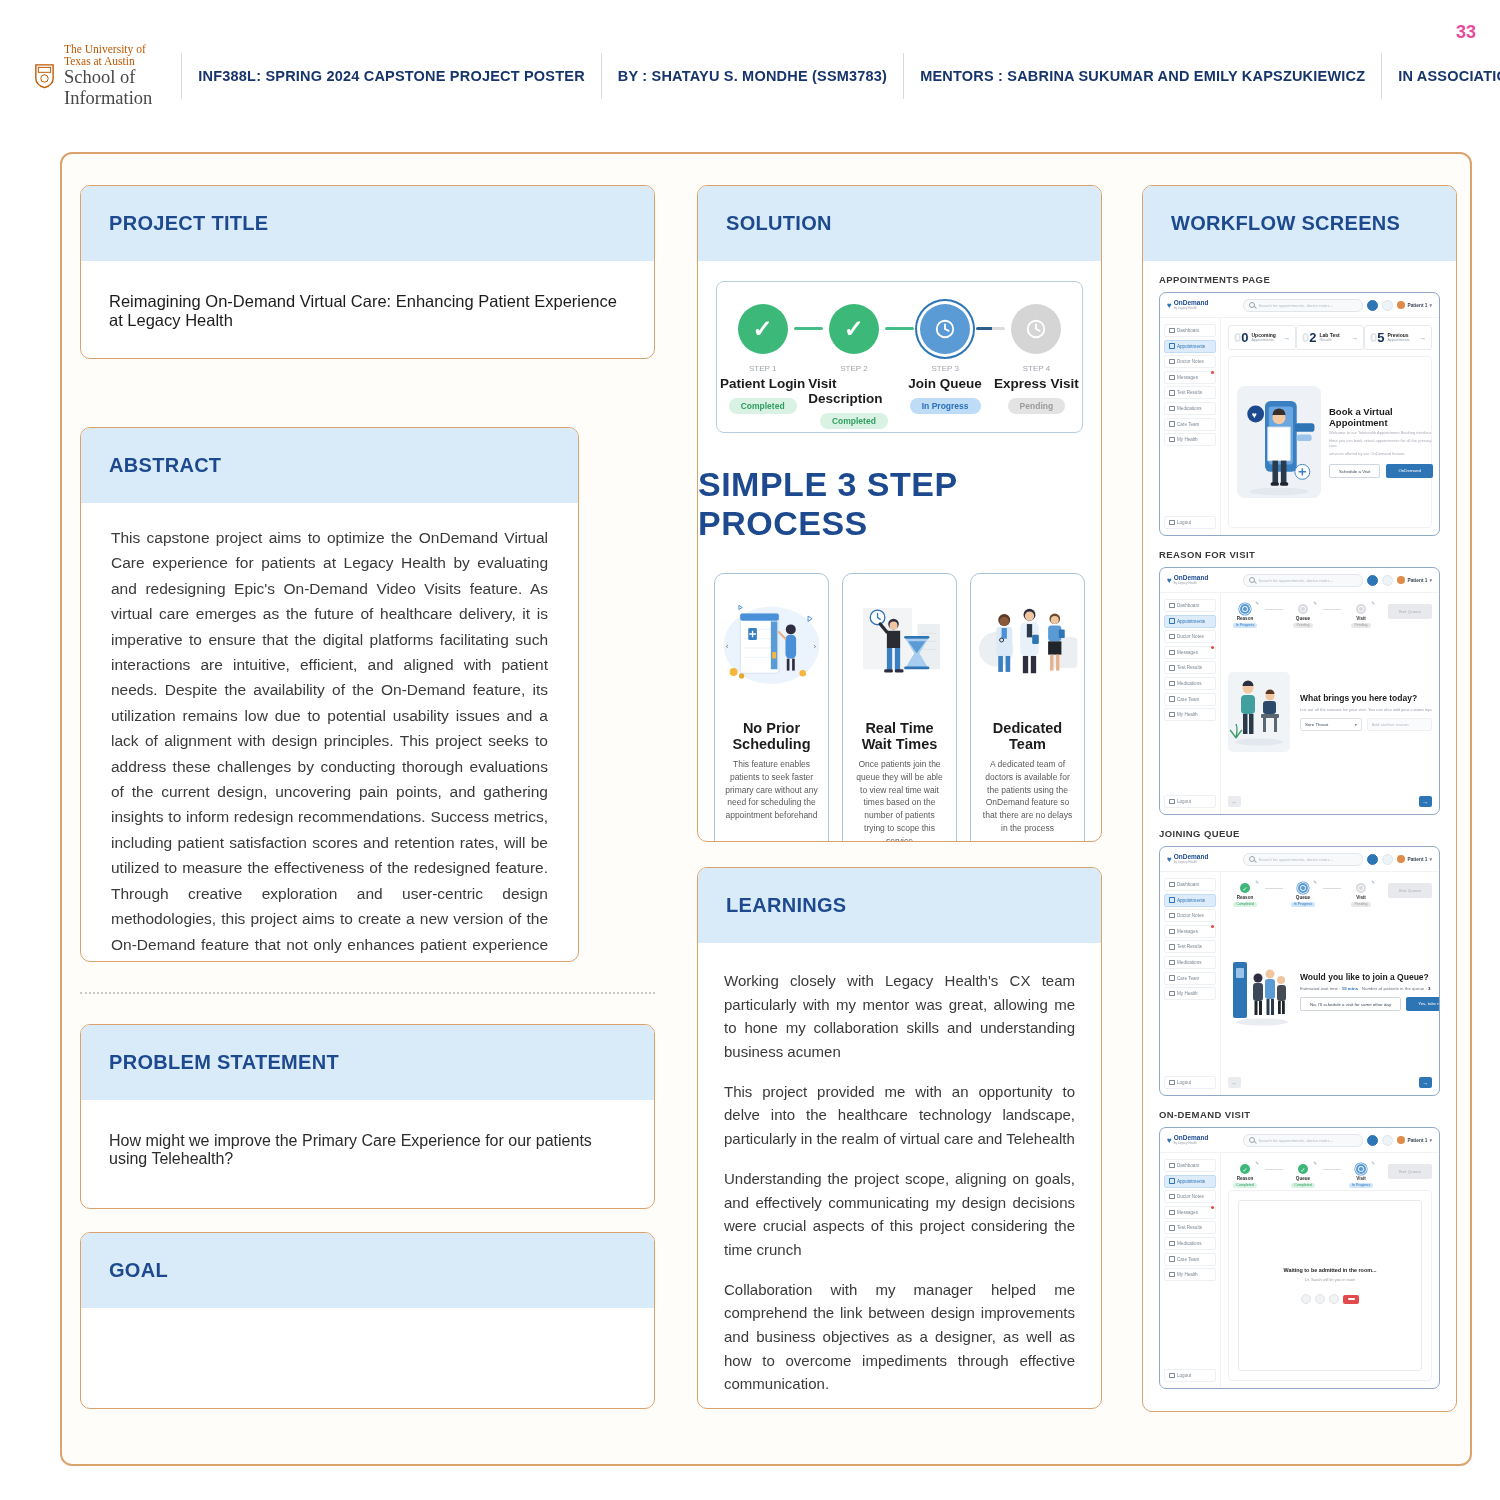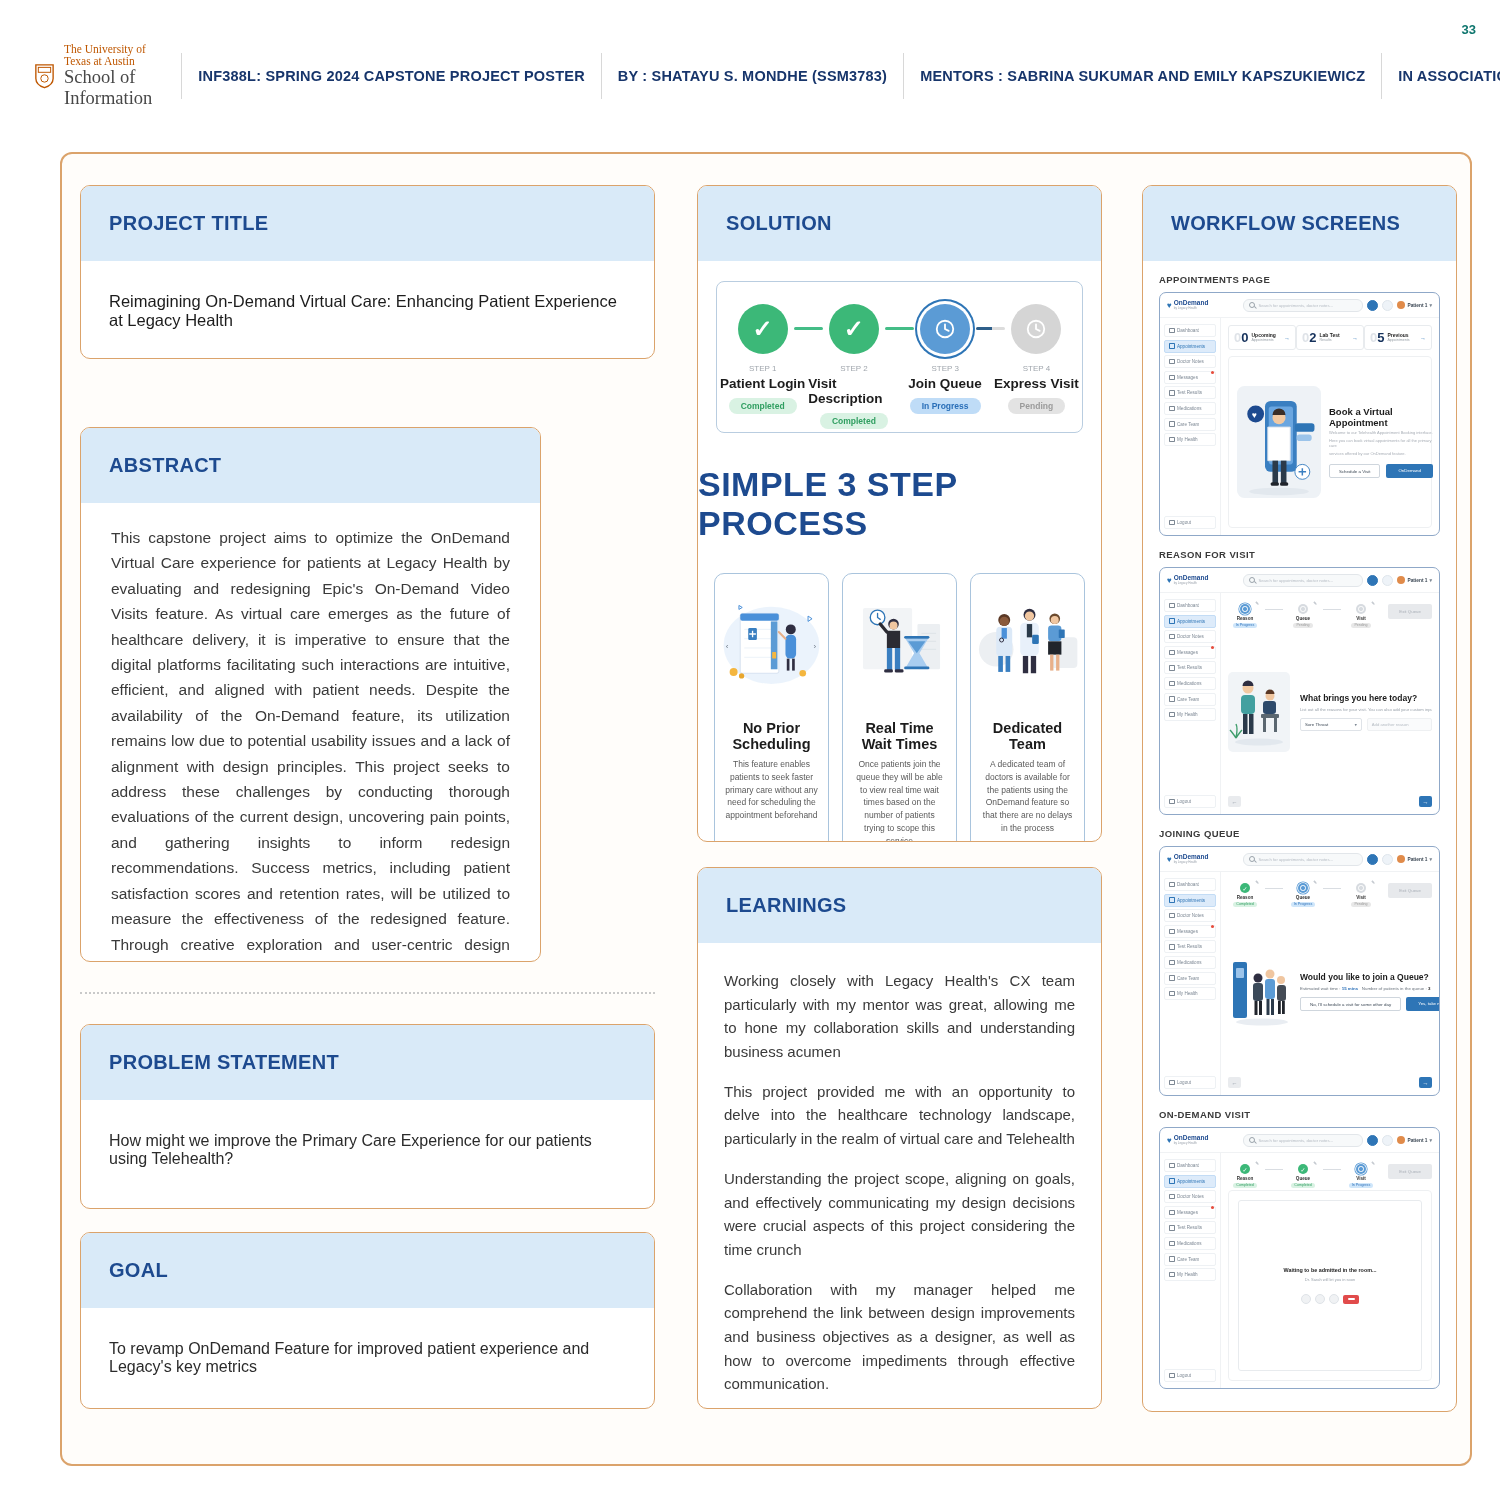--- a/index.html
+++ b/index.html
@@ -6,32 +6,32 @@
     font-family:"Liberation Sans",sans-serif;-webkit-font-smoothing:antialiased;}
   .poster{position:relative;width:1500px;height:1500px;background:#fff;}
 
   
   .hdr{position:absolute;left:0;top:40px;width:1500px;height:72px;display:flex;align-items:center;padding:0 34px;box-sizing:border-box;gap:16px;}
   .ut{display:flex;align-items:center;gap:9px;}
   .ut-t .u1{font-family:"Liberation Serif",serif;color:#bf5700;font-size:11.5px;}
   .ut-t .u2{font-family:"Liberation Serif",serif;color:#474747;font-size:18.5px;}
   .hsep{width:1px;height:46px;background:#d8d8d8;flex:0 0 auto;}
   .hitem{color:#17356b;font-weight:bold;font-size:14.5px;letter-spacing:.2px;white-space:nowrap;}
-  .pagenum{position:absolute;right:24px;top:22px;color:#0f766e;font-weight:bold;font-size:13px;}
+  .pagenum{position:absolute;right:24px;top:22px;color:#ec4899;font-weight:bold;font-size:18px;}
 
   
   .frame{position:absolute;left:60px;top:152px;width:1408px;height:1310px;border:2px solid #dba36b;border-radius:12px;background:#fffdfa;}
   .card{position:absolute;border:1.5px solid #dba36b;border-radius:10px;background:#fff;overflow:hidden;box-sizing:border-box;}
   .chead{height:75px;background:#d9eaf8;display:flex;align-items:center;padding-left:28px;}
   .chead b{color:#1d4a8f;font-size:20px;letter-spacing:.3px;}
   .cbody{color:#2b2b2b;}
 
   .pt-card{left:18px;top:31px;width:575px;height:174px;}
   .pt-body{display:flex;align-items:center;height:99px;padding:0 28px;font-weight:normal;font-size:16.5px;color:#1c1c1c;}
-  .ab-card{left:18px;top:273px;width:461px;height:535px;}
+  .ab-card{left:18px;top:273px;width:499px;height:535px;}
   .ab-body{padding:22px 30px 0;font-size:15.5px;line-height:1.64;text-align:justify;color:#3a3a3a;}
   .divider{position:absolute;left:18px;top:838px;width:575px;border-top:2px dotted #c9c9c9;}
   .pr-card{left:18px;top:870px;width:575px;height:185px;}
   .go-card{left:18px;top:1078px;width:575px;height:177px;}
   .one-line{display:flex;align-items:center;padding:0 28px;font-size:16px;color:#2b2b2b;height:100px;}
 
   
   .so-card{left:635px;top:31px;width:405px;height:657px;}
   .sbox{position:relative;margin:20px 18px 0;height:150px;border:1.5px solid #b9cde0;border-radius:8px;background:#fff;}
   .sstep{position:absolute;top:22px;width:25%;display:flex;flex-direction:column;align-items:center;}
@@ -216,21 +216,20 @@
       <div class="chead">
           <b>PROBLEM STATEMENT</b>
         </div>
       <div class="one-line cbody">How might we improve the Primary Care Experience for our patients using Telehealth?</div>
     </div>
 
     <div class="card go-card">
       <div class="chead">
           <b>GOAL</b>
         </div>
-      <div class="one-line cbody">To revamp OnDemand Feature for improved patient experience and Legacy's key metrics</div>
     </div>
 
     <div class="card so-card">
       <div class="chead">
           <b>SOLUTION</b>
         </div>
 
       <div class="sbox">
         <span class="seg c1"></span>
         <span class="seg c2"></span>

